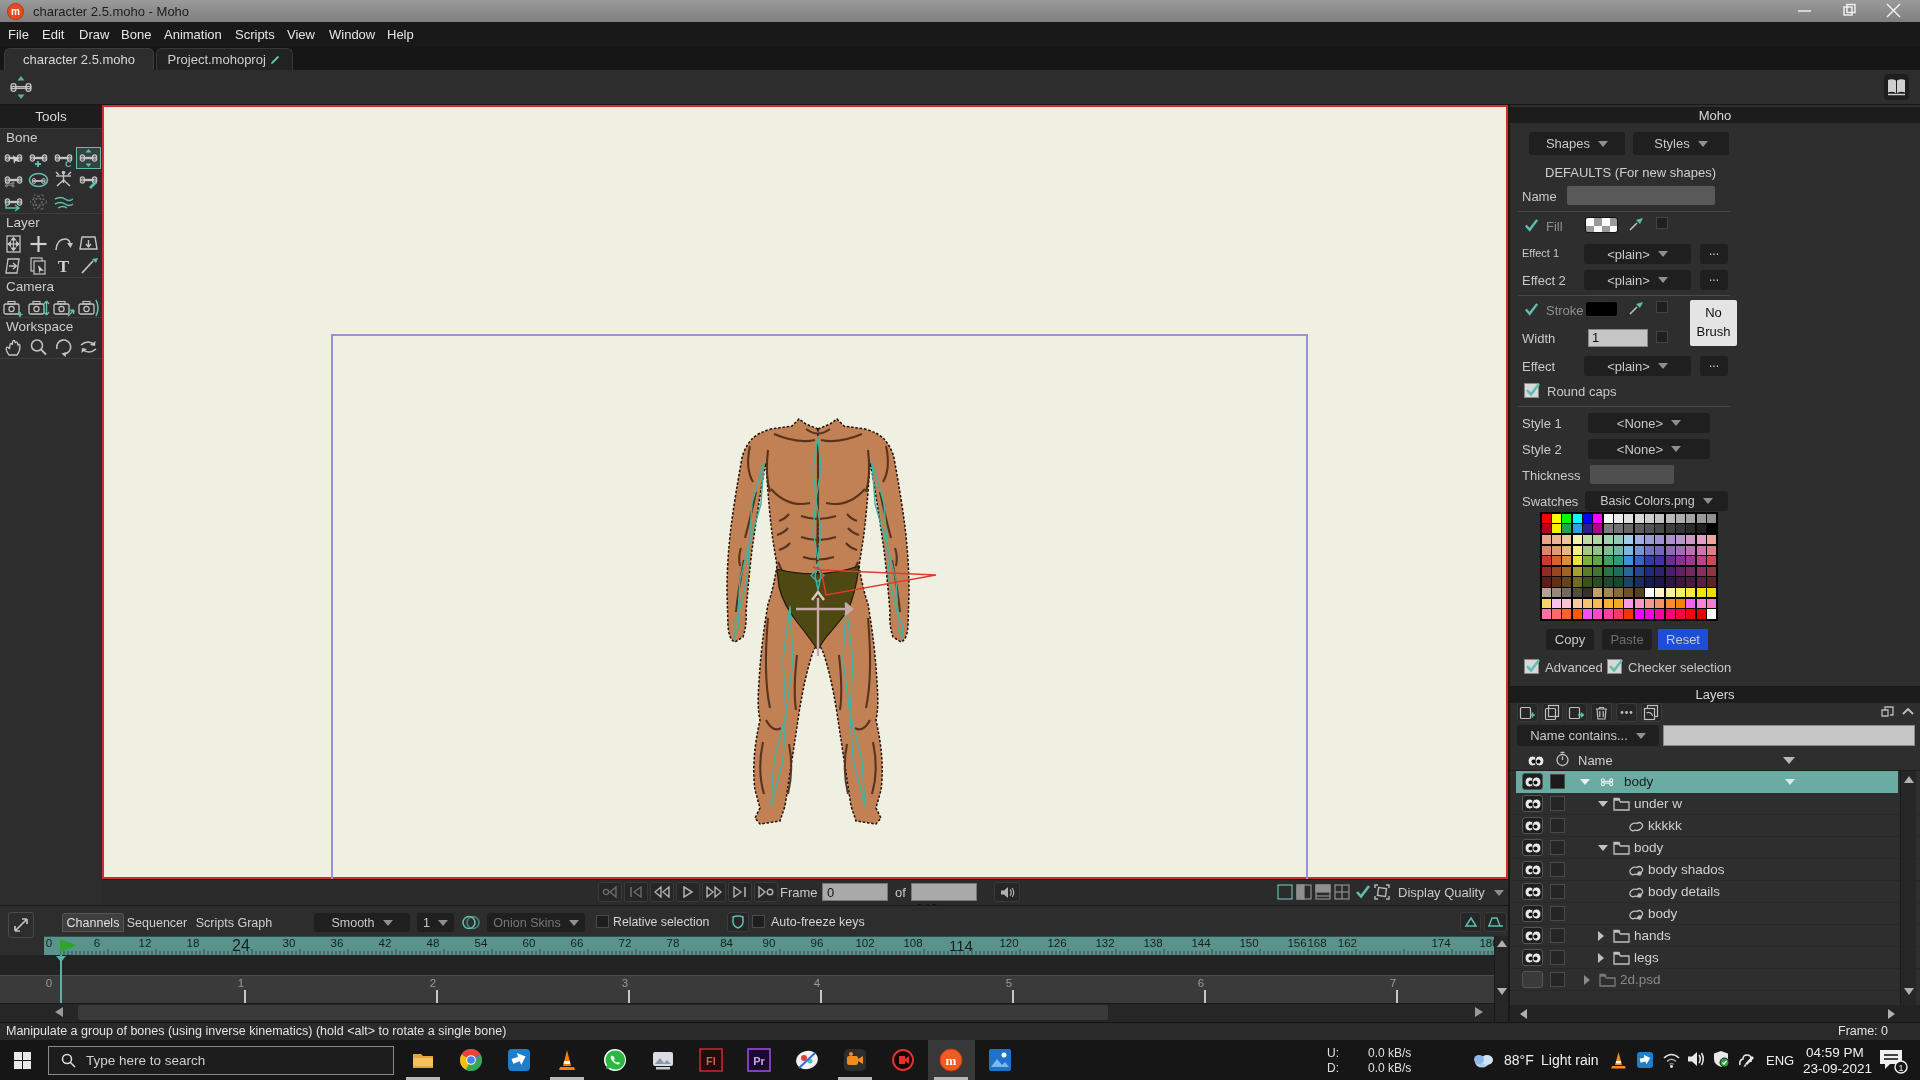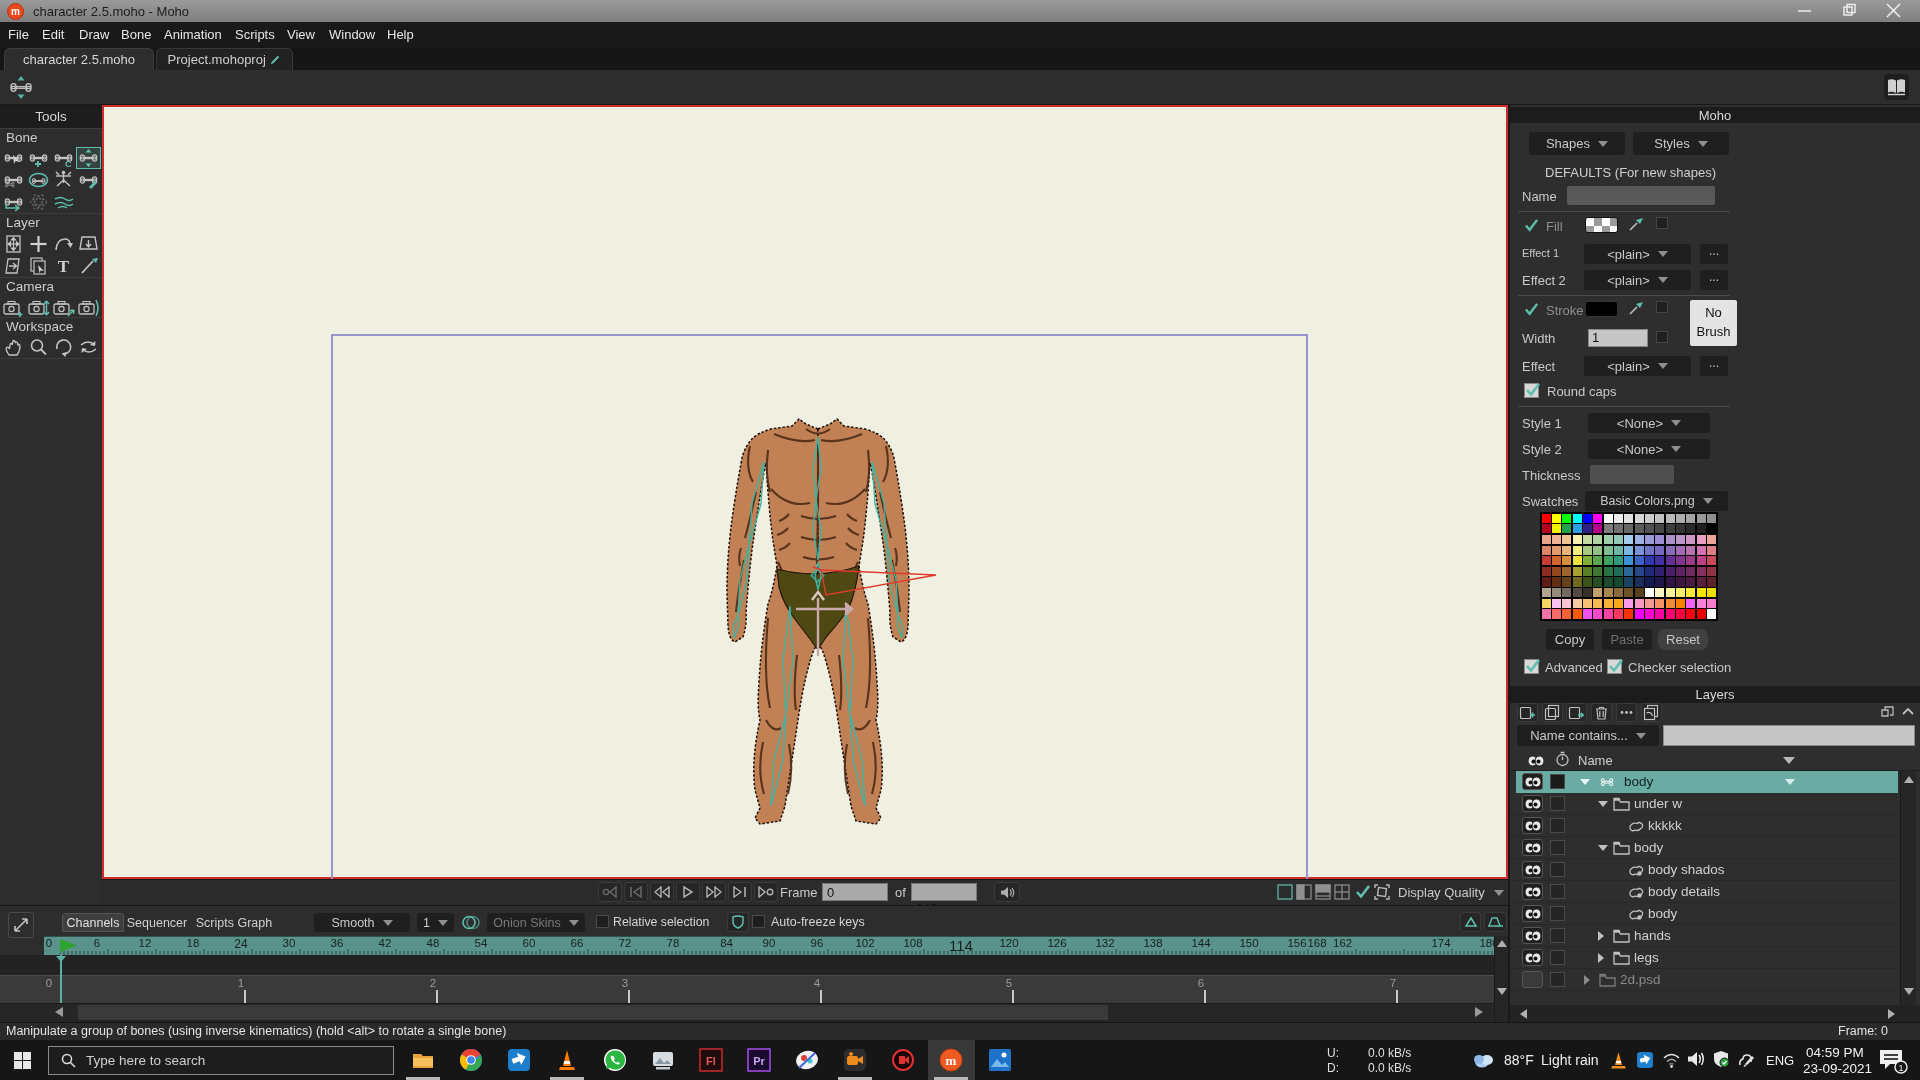--- a/index.html
+++ b/index.html
@@ -707,21 +707,21 @@
     <div style="position:absolute;left:105.0px;top:97.4px;width:9px;height:9.2px;background:#f704d2"></div>
     <div style="position:absolute;left:115.3px;top:97.4px;width:9px;height:9.2px;background:#f704a2"></div>
     <div style="position:absolute;left:125.7px;top:97.4px;width:9px;height:9.2px;background:#f70472"></div>
     <div style="position:absolute;left:136.0px;top:97.4px;width:9px;height:9.2px;background:#f70442"></div>
     <div style="position:absolute;left:146.4px;top:97.4px;width:9px;height:9.2px;background:#f70412"></div>
     <div style="position:absolute;left:156.8px;top:97.4px;width:9px;height:9.2px;background:#e80000"></div>
     <div style="position:absolute;left:167.1px;top:97.4px;width:9px;height:9.2px;background:#f8f8f8"></div>
   </div>
 <div class="a " style="left:1546px;top:629px;width:48px;height:21px;background:#1f1f1f;border-radius:3px;color:#c9c9c9;font-size:13px;display:flex;align-items:center;justify-content:center">Copy</div>
 <div class="a " style="left:1602px;top:629px;width:50px;height:21px;background:#1f1f1f;border-radius:3px;color:#6e6e6e;font-size:13px;display:flex;align-items:center;justify-content:center">Paste</div>
-<div class="a " style="left:1658px;top:629px;width:50px;height:21px;background:#404040;border-radius:7px;color:#c9c9c9;font-size:13px;display:flex;align-items:center;justify-content:center">Reset</div>
+<div class="a " style="left:1658px;top:629px;width:50px;height:21px;background:#1d4ed8;border-radius:0;color:#c9c9c9;font-size:13px;display:flex;align-items:center;justify-content:center">Reset</div>
 <div class="a " style="left:1524px;top:659px;width:15px;height:15px;background:#d8d8d8;border:1px solid #888"></div>
 <svg class="a" style="left:1525px;top:658px" width="16" height="16" viewBox="0 0 16 16">
     <path d="M2 8 L6 12.5 L14 2" fill="none" stroke="#5fbfae" stroke-width="2.6"></path>
   </svg>
 <div class="a" style="left:1545px;top:660px;font-size:13px;color:#c9c9c9;font-weight:400;white-space:nowrap;">Advanced</div>
 <div class="a " style="left:1607px;top:659px;width:15px;height:15px;background:#d8d8d8;border:1px solid #888"></div>
 <svg class="a" style="left:1608px;top:658px" width="16" height="16" viewBox="0 0 16 16">
     <path d="M2 8 L6 12.5 L14 2" fill="none" stroke="#5fbfae" stroke-width="2.6"></path>
   </svg>
 <div class="a" style="left:1628px;top:660px;font-size:13px;color:#c9c9c9;font-weight:400;white-space:nowrap;">Checker selection</div>
@@ -1340,21 +1340,21 @@
     <line x1="1416.0" y1="15" x2="1416.0" y2="19" stroke="#2c4a46" stroke-width="1"></line>
     <line x1="1420.0" y1="15" x2="1420.0" y2="19" stroke="#2c4a46" stroke-width="1"></line>
     <line x1="1424.0" y1="15" x2="1424.0" y2="19" stroke="#2c4a46" stroke-width="1"></line>
     <line x1="1428.0" y1="15" x2="1428.0" y2="19" stroke="#2c4a46" stroke-width="1"></line>
     <line x1="1432.0" y1="15" x2="1432.0" y2="19" stroke="#2c4a46" stroke-width="1"></line>
   </svg>
 <div class="a" style="left:37px;top:937px;width:24px;text-align:center;font-size:11.5px;color:#15201e">0</div>
 <div class="a" style="left:85px;top:937px;width:24px;text-align:center;font-size:11.5px;color:#15201e">6</div>
 <div class="a" style="left:133px;top:937px;width:24px;text-align:center;font-size:11.5px;color:#15201e">12</div>
 <div class="a" style="left:181px;top:937px;width:24px;text-align:center;font-size:11.5px;color:#15201e">18</div>
-<div class="a" style="left:229px;top:937px;width:24px;text-align:center;font-size:12px;color:#15201e">24</div>
+<div class="a" style="left:229px;top:937px;width:24px;text-align:center;font-size:16px;color:#15201e">24</div>
 <div class="a" style="left:277px;top:937px;width:24px;text-align:center;font-size:11.5px;color:#15201e">30</div>
 <div class="a" style="left:325px;top:937px;width:24px;text-align:center;font-size:11.5px;color:#15201e">36</div>
 <div class="a" style="left:373px;top:937px;width:24px;text-align:center;font-size:11.5px;color:#15201e">42</div>
 <div class="a" style="left:421px;top:937px;width:24px;text-align:center;font-size:11.5px;color:#15201e">48</div>
 <div class="a" style="left:469px;top:937px;width:24px;text-align:center;font-size:11.5px;color:#15201e">54</div>
 <div class="a" style="left:517px;top:937px;width:24px;text-align:center;font-size:11.5px;color:#15201e">60</div>
 <div class="a" style="left:565px;top:937px;width:24px;text-align:center;font-size:11.5px;color:#15201e">66</div>
 <div class="a" style="left:613px;top:937px;width:24px;text-align:center;font-size:11.5px;color:#15201e">72</div>
 <div class="a" style="left:661px;top:937px;width:24px;text-align:center;font-size:11.5px;color:#15201e">78</div>
 <div class="a" style="left:709px;top:937px;width:24px;text-align:right;font-size:11.5px;color:#15201e">84</div>
@@ -1363,21 +1363,21 @@
 <div class="a" style="left:853px;top:937px;width:24px;text-align:center;font-size:11.5px;color:#15201e">102</div>
 <div class="a" style="left:901px;top:937px;width:24px;text-align:center;font-size:11.5px;color:#15201e">108</div>
 <div class="a" style="left:949px;top:937px;width:24px;text-align:center;font-size:15px;color:#15201e">114</div>
 <div class="a" style="left:997px;top:937px;width:24px;text-align:center;font-size:11.5px;color:#15201e">120</div>
 <div class="a" style="left:1045px;top:937px;width:24px;text-align:center;font-size:11.5px;color:#15201e">126</div>
 <div class="a" style="left:1093px;top:937px;width:24px;text-align:center;font-size:11.5px;color:#15201e">132</div>
 <div class="a" style="left:1141px;top:937px;width:24px;text-align:center;font-size:11.5px;color:#15201e">138</div>
 <div class="a" style="left:1189px;top:937px;width:24px;text-align:center;font-size:11.5px;color:#15201e">144</div>
 <div class="a" style="left:1237px;top:937px;width:24px;text-align:center;font-size:11.5px;color:#15201e">150</div>
 <div class="a" style="left:1285px;top:937px;width:24px;text-align:center;font-size:11.5px;color:#15201e">156</div>
-<div class="a" style="left:1333px;top:937px;width:24px;text-align:left;font-size:11.5px;color:#15201e">162</div>
+<div class="a" style="left:1333px;top:937px;width:24px;text-align:right;font-size:11.5px;color:#15201e">162</div>
 <div class="a" style="left:1305px;top:937px;width:24px;text-align:center;font-size:11.5px;color:#15201e">168</div>
 <div class="a" style="left:1429px;top:937px;width:24px;text-align:center;font-size:11.5px;color:#15201e">174</div>
 <div class="a" style="left:1477px;top:937px;width:24px;text-align:center;font-size:11.5px;color:#15201e">180</div>
 <div class="a " style="left:0px;top:955px;width:1494px;height:20px;background:#232323"></div>
 <div class="a " style="left:0px;top:975px;width:1494px;height:28px;background:#3a3a3a;border-top:1px solid #4a4a4a"></div>
 <svg class="a" style="left:58px;top:938px" width="21" height="15" viewBox="0 0 21 15">
     <path d="M2 1 L2 14 L19 7.5 Z" fill="#2ea32e"></path>
   </svg>
 <svg class="a" style="left:55px;top:955px" width="12" height="8" viewBox="0 0 12 8">
     <path d="M1 1 L11 1 L6 7 Z" fill="#5ab0a5"></path>

